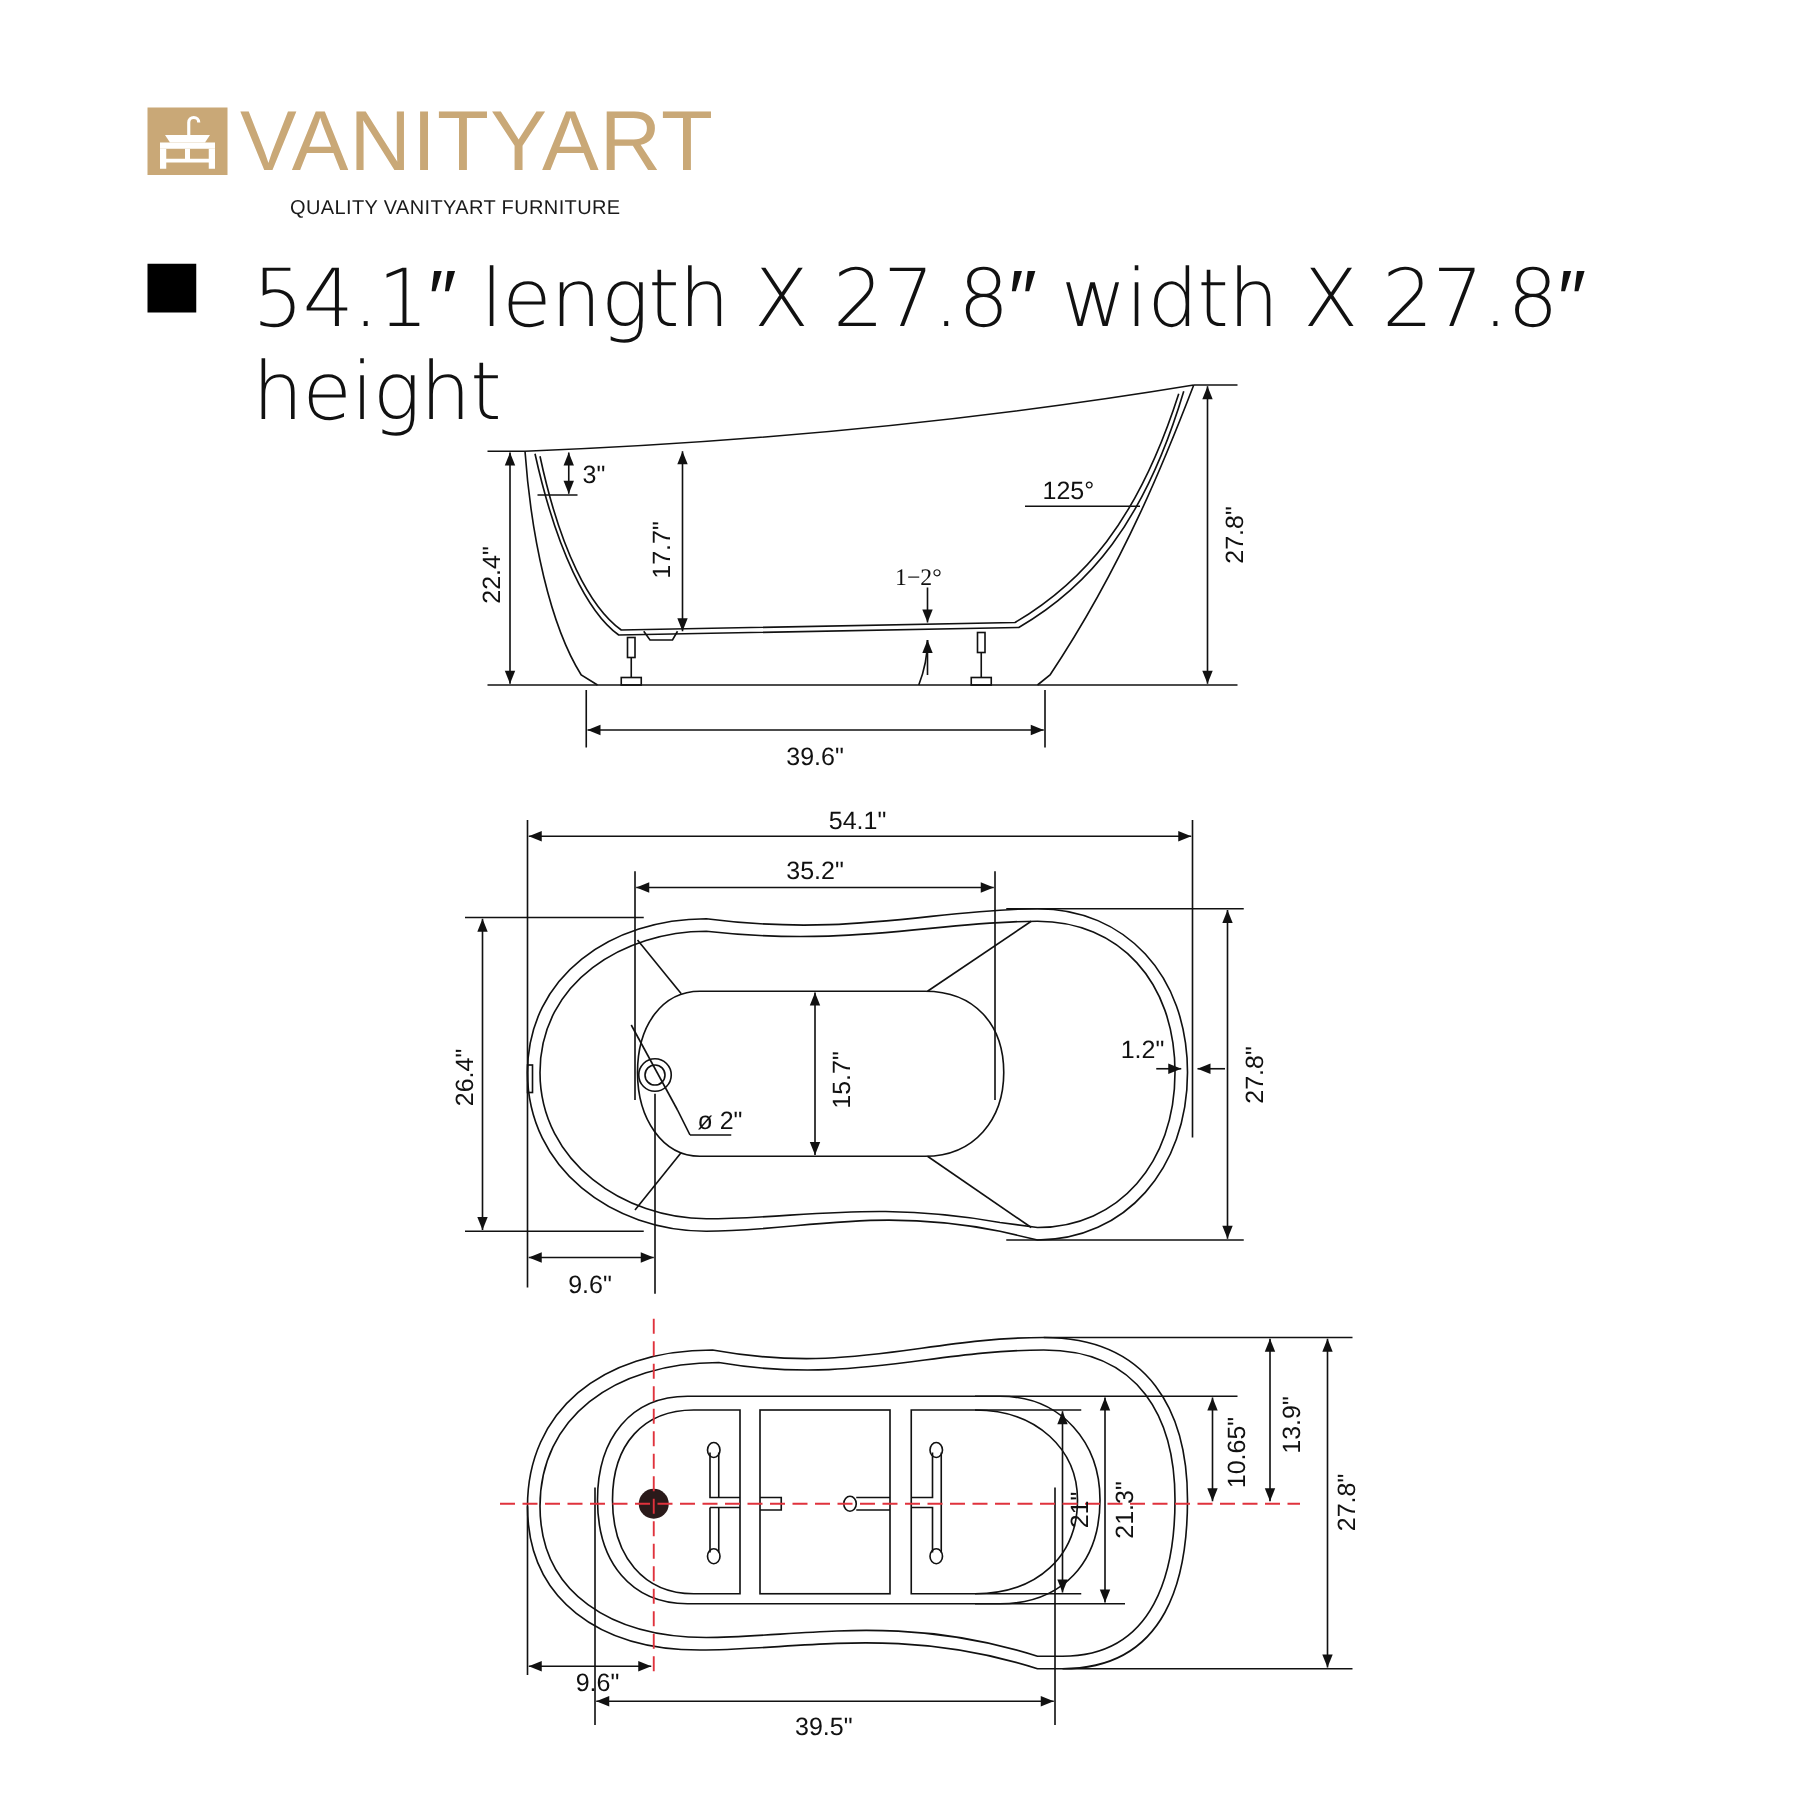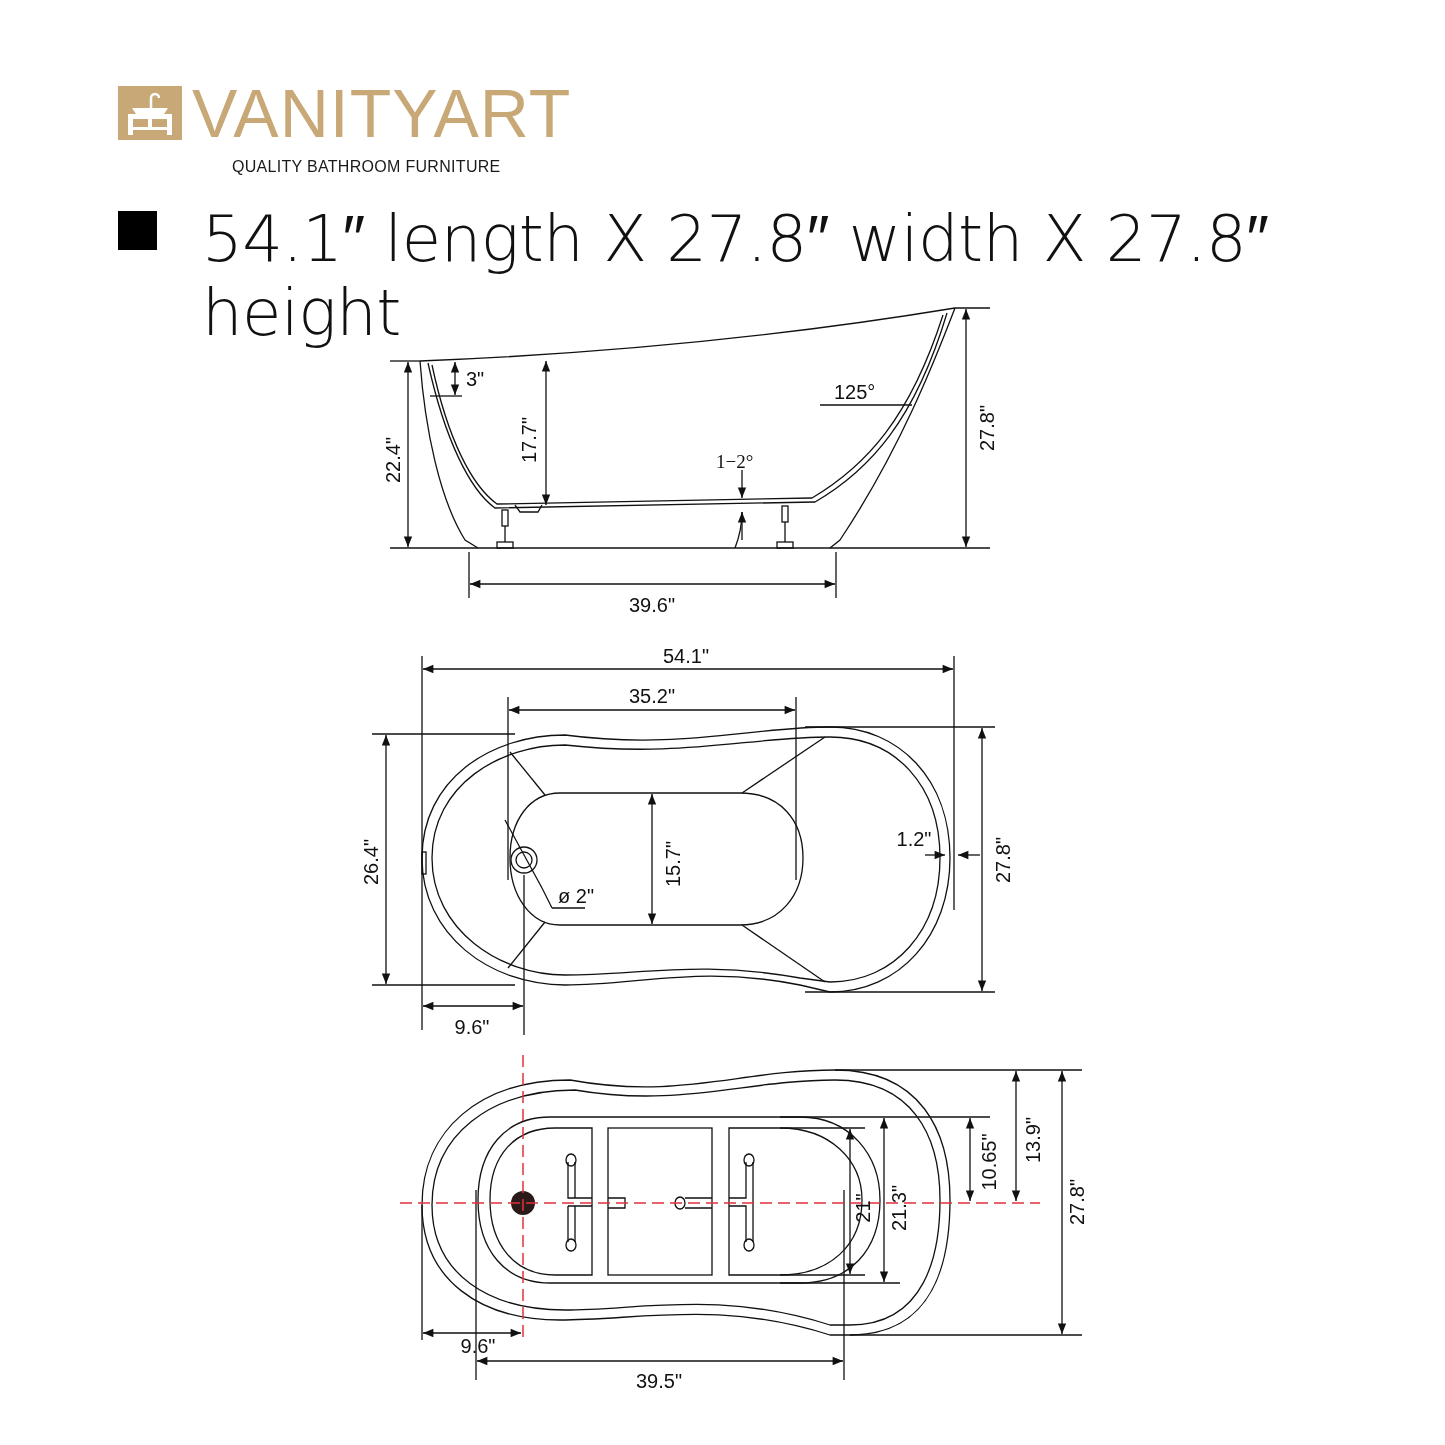--- a/index.html
+++ b/index.html
@@ -24,21 +24,21 @@
       <path d="M33 22 V12 a4 4 0 0 1 8 0" stroke="#fff" stroke-width="2.5" fill="none"></path>
       <rect x="10" y="28" width="44" height="5" fill="#fff"></rect>
       <rect x="10" y="33" width="5" height="16" fill="#fff"></rect>
       <rect x="49" y="33" width="5" height="16" fill="#fff"></rect>
       <rect x="30" y="33" width="4" height="10" fill="#fff"></rect>
       <rect x="10" y="41" width="44" height="3" fill="#fff"></rect>
     </svg>
   </div>
   <div class="logo-word">VANITYART</div>
 </div>
-<div class="tagline">QUALITY BATHROOM FURNITURE</div>
+<div class="tagline">QUALITY VANITYART FURNITURE</div>
 
 <div class="spec-square"></div>
 <div class="spec-text">54.1″ length X 27.8″ width X 27.8″ height</div>
 
 <svg class="drawing" width="1445" height="1445" viewBox="0 0 1445 1445">
   <defs>
     <marker id="arr" viewBox="0 0 10 10" refX="10" refY="5" markerWidth="10" markerHeight="8" orient="auto-start-reverse">
       <path d="M0 1 L10 5 L0 9 Z" fill="#111"></path>
     </marker>
   </defs>

